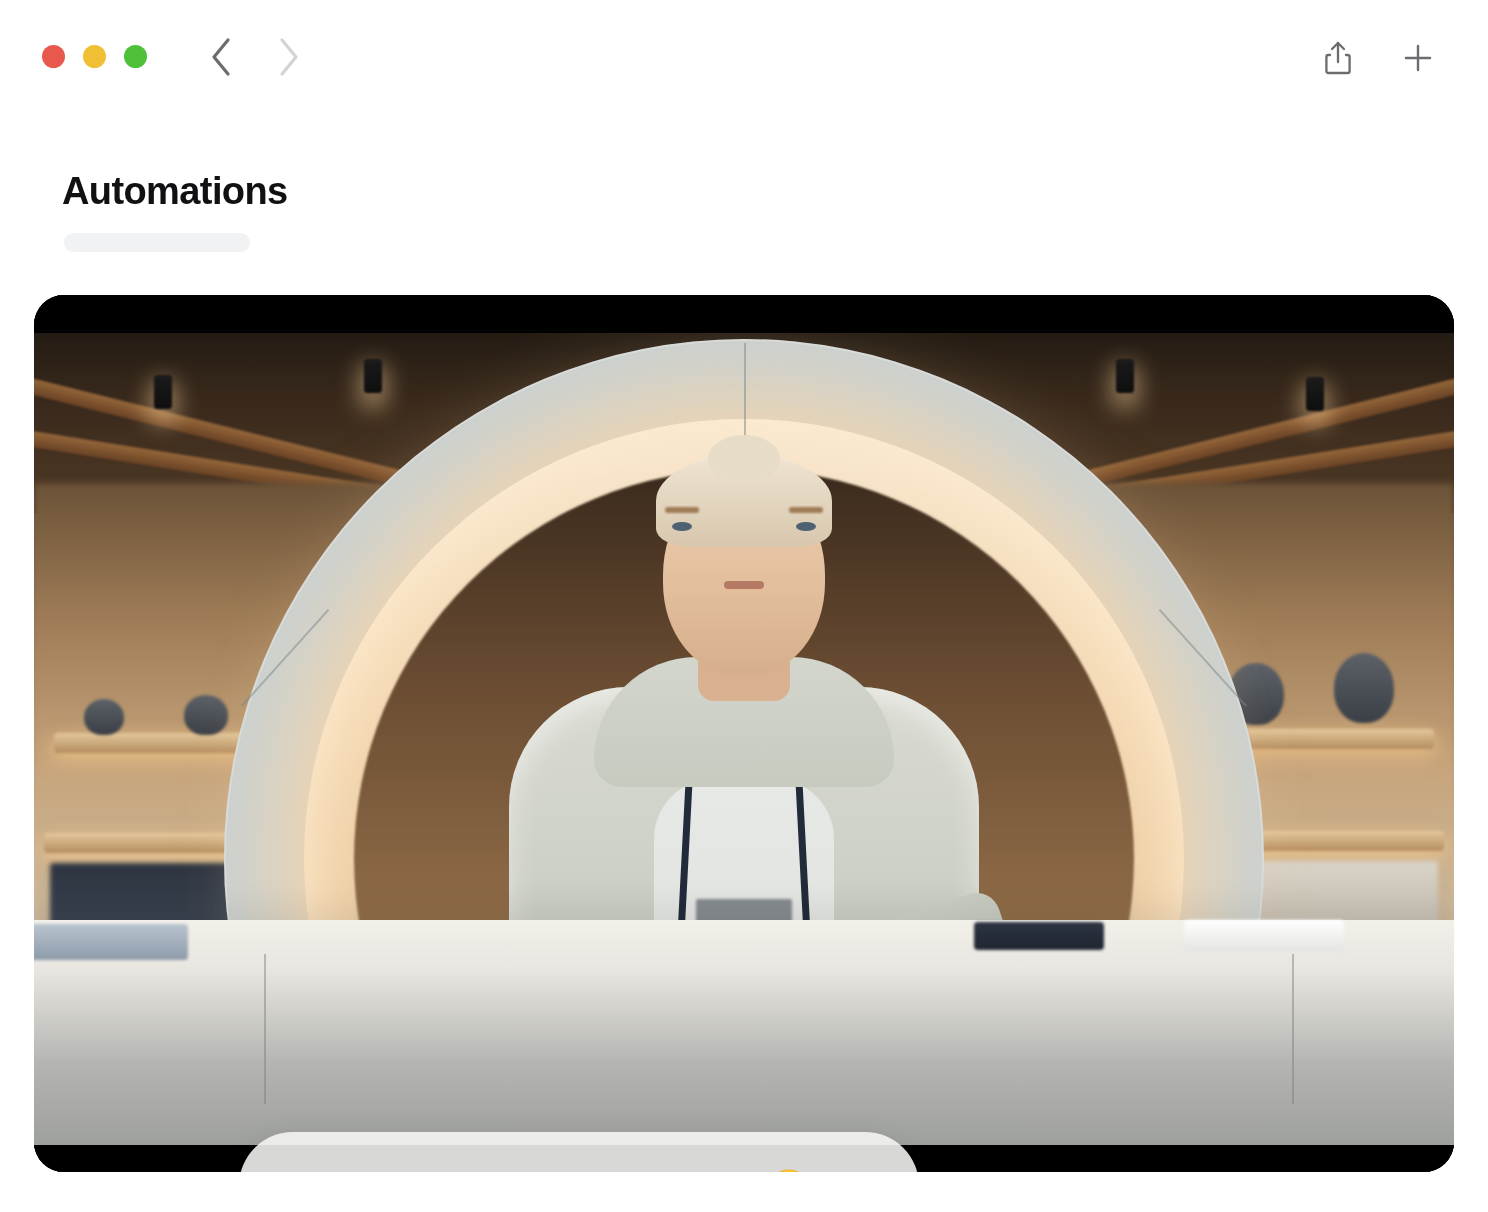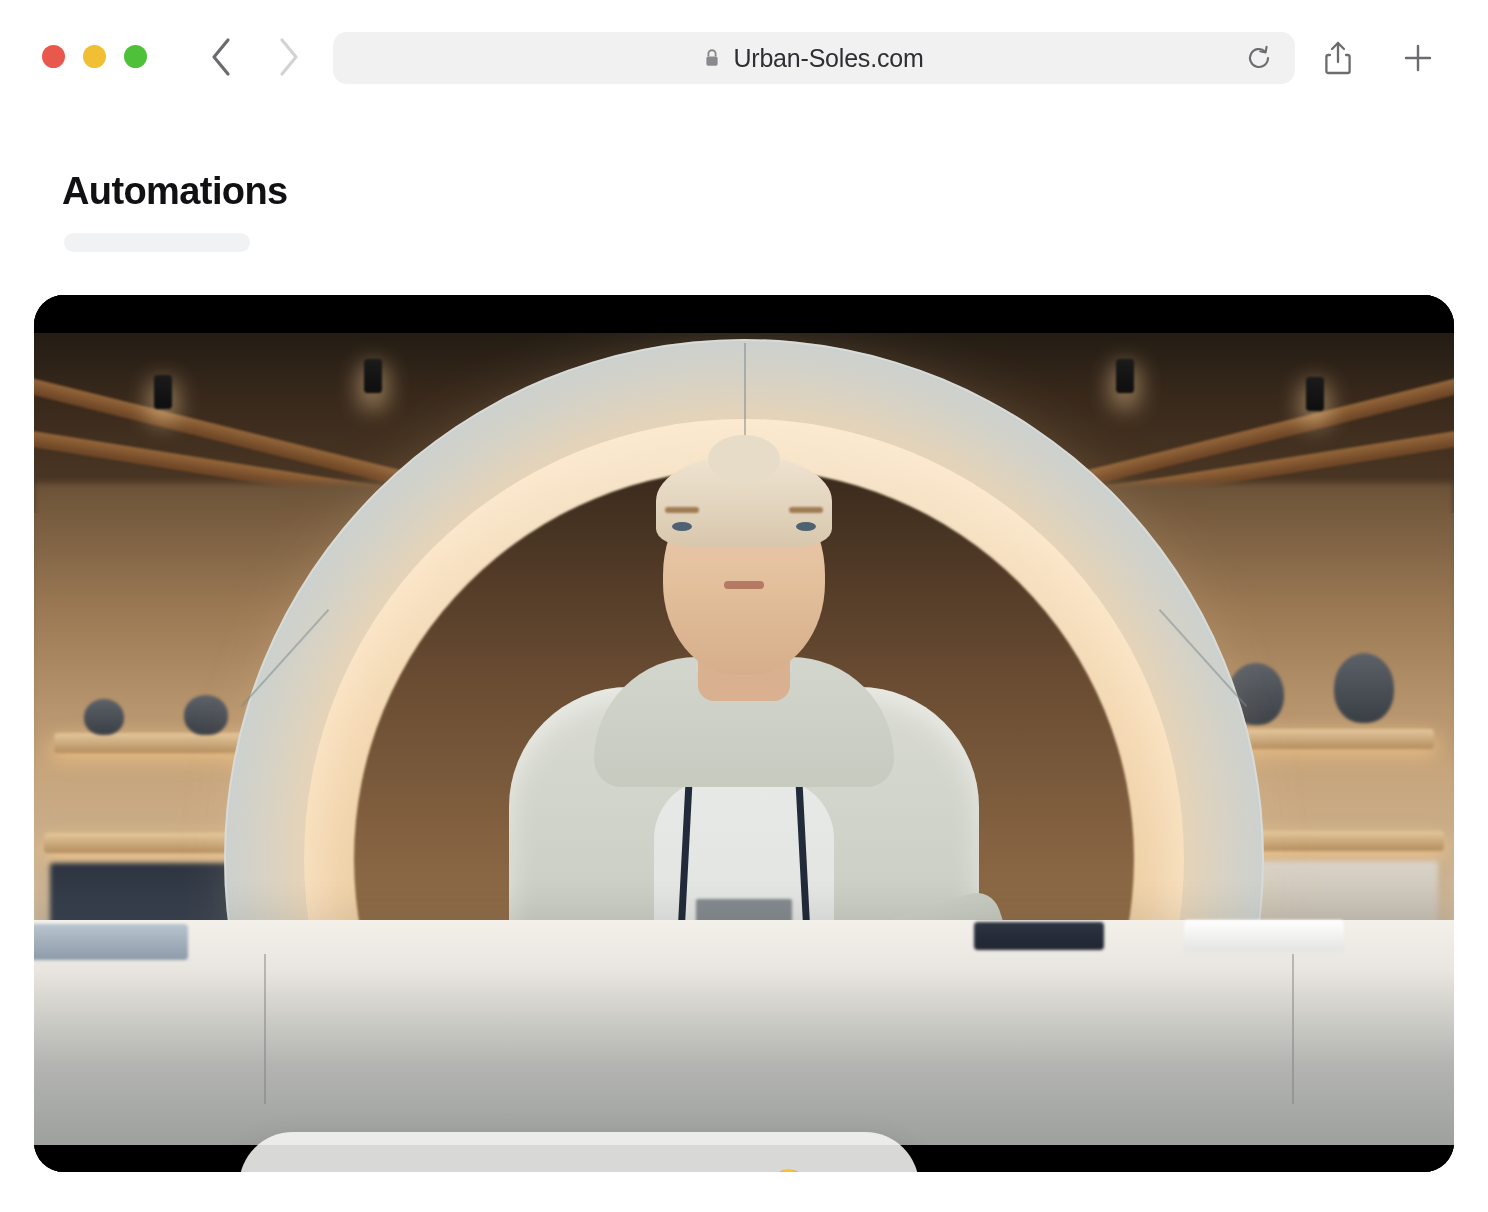--- a/index.html
+++ b/index.html
@@ -294,37 +294,20 @@
         <path d="M20 4 L6 21 L20 38" stroke="#6C6C70" stroke-width="3.2" stroke-linecap="round" stroke-linejoin="round"></path>
       </svg>
     </span>
     <span class="nav-btn">
       <svg width="26" height="42" viewBox="0 0 26 42" fill="none">
         <path d="M6 4 L20 21 L6 38" stroke="#D3D3D6" stroke-width="3.2" stroke-linecap="round" stroke-linejoin="round"></path>
       </svg>
     </span>
   </div>
 
-  <div class="address-bar">
-    <div class="url-group">
-      <span class="lock-icon">
-        <svg width="16" height="20" viewBox="0 0 16 20" fill="none">
-          <path d="M4.4 8.4V5.8a3.6 3.6 0 0 1 7.2 0v2.6" stroke="#8A8A8E" stroke-width="1.9" fill="none"></path>
-          <rect x="2.4" y="8.4" width="11.2" height="9.4" rx="1.8" fill="#8A8A8E"></rect>
-        </svg>
-      </span>
-      <span class="url-text">Urban-Soles.com</span>
-    </div>
-    <span class="reload-btn">
-      <svg width="28" height="28" viewBox="0 0 28 28" fill="none">
-        <path d="M23 14a9 9 0 1 1-2.9-6.6" stroke="#6C6C70" stroke-width="2.1" fill="none" stroke-linecap="round"></path>
-        <path d="M21.6 2.8 L20.6 8.4 L15.2 7.2" stroke="#6C6C70" stroke-width="2.1" fill="none" stroke-linecap="round" stroke-linejoin="round"></path>
-      </svg>
-    </span>
-  </div>
 
   <div class="chrome-actions">
     <span class="chrome-action">
       <svg width="30" height="36" viewBox="0 0 30 36" fill="none">
         <path d="M15 3 L15 22" stroke="#6C6C70" stroke-width="2.3" stroke-linecap="round"></path>
         <path d="M9 9 L15 3 L21 9" stroke="#6C6C70" stroke-width="2.3" stroke-linecap="round" stroke-linejoin="round" fill="none"></path>
         <path d="M7 15 H5.2 A1.8 1.8 0 0 0 3.4 16.8 V31.2 A1.8 1.8 0 0 0 5.2 33 H24.8 A1.8 1.8 0 0 0 26.6 31.2 V16.8 A1.8 1.8 0 0 0 24.8 15 H23" stroke="#6C6C70" stroke-width="2.3" fill="none" stroke-linecap="round"></path>
       </svg>
     </span>
     <span class="chrome-action">

